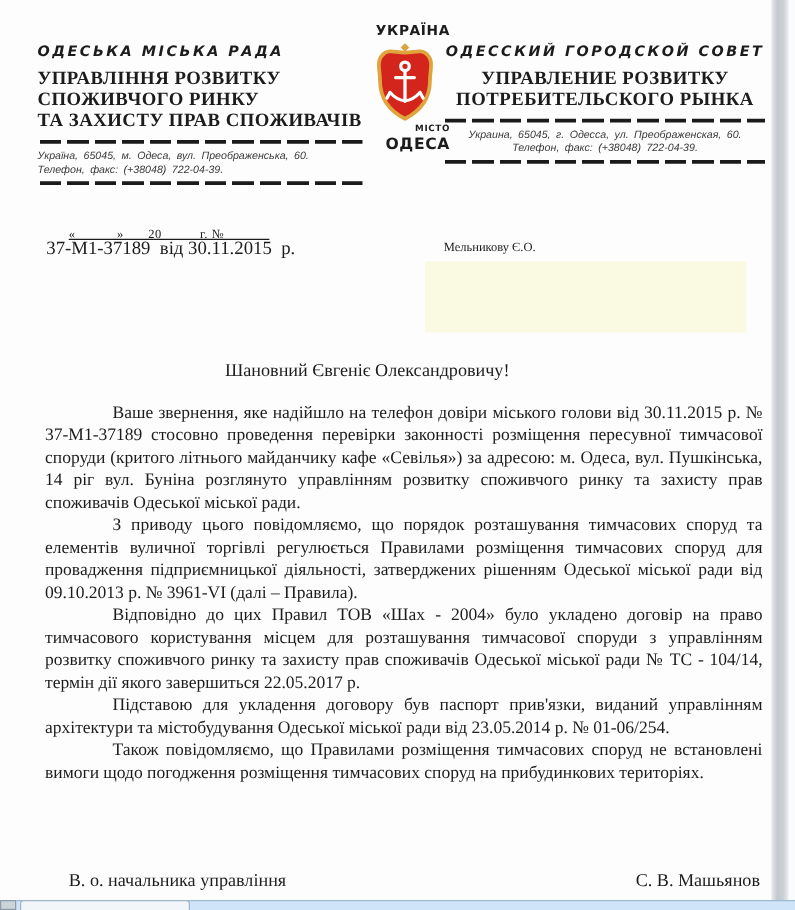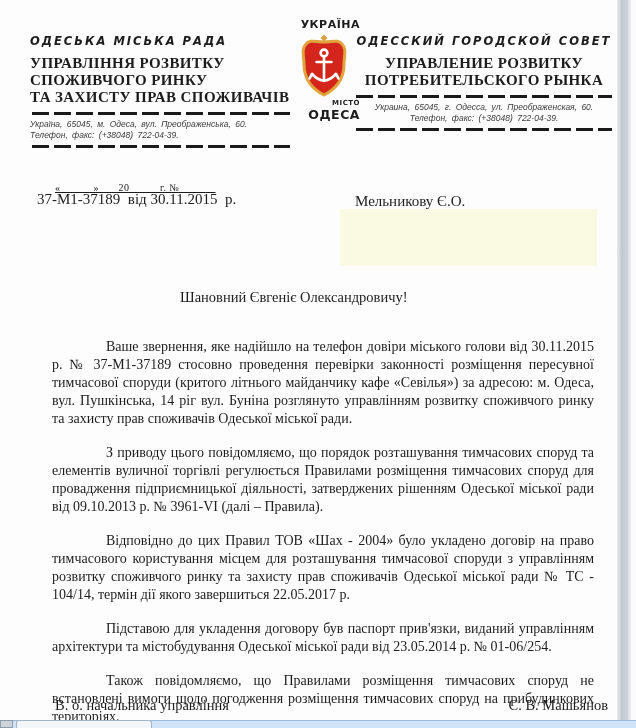--- a/index.html
+++ b/index.html
@@ -27,28 +27,28 @@
   .lh-country{font-weight:bold;font-size:11px;letter-spacing:.5px;}
   .lh-shield{margin:3px auto 0 auto;display:block;}
   .lh-city-small{font-weight:bold;font-size:7px;text-transform:uppercase;letter-spacing:.5px;margin-top:1px;}
   .lh-city{font-weight:bold;font-size:12.5px;letter-spacing:.5px;}
 
   
   .date-line{position:absolute;left:55px;top:182px;font-size:10px;letter-spacing:.5px;text-decoration:underline;}
   .ref-line{position:absolute;left:37px;top:191px;font-size:15px;}
 
   
-  .addressee{position:absolute;left:355px;top:193px;font-size:15px;}
+  .addressee{position:absolute;left:355px;top:193px;font-size:10px;}
   .redaction{position:absolute;left:340px;top:209px;width:257px;height:57px;background:#fafae3;}
 
   
   .salutation{position:absolute;left:180px;top:289px;font-size:14.5px;}
   .body-text{position:absolute;left:36px;top:322px;width:574px;
              font-size:14px;line-height:18px;text-align:justify;}
-  .body-text p{margin:16px;text-indent:54px;}
+  .body-text p{margin:0;text-indent:54px;}
 
   
   .signature{position:absolute;left:55px;right:28px;top:697px;display:flex;
              justify-content:space-between;font-size:14.5px;}
 
   
   .hscroll{position:absolute;left:0;right:0;bottom:0;height:8px;}
   .hscroll-track{position:absolute;left:13px;right:0;top:0;bottom:0;background:#cfe4f8;
                  border-top:1px solid #9db9d4;}
   .hscroll-corner{position:absolute;left:0;top:0;bottom:0;width:13px;background:#ccd4da;

